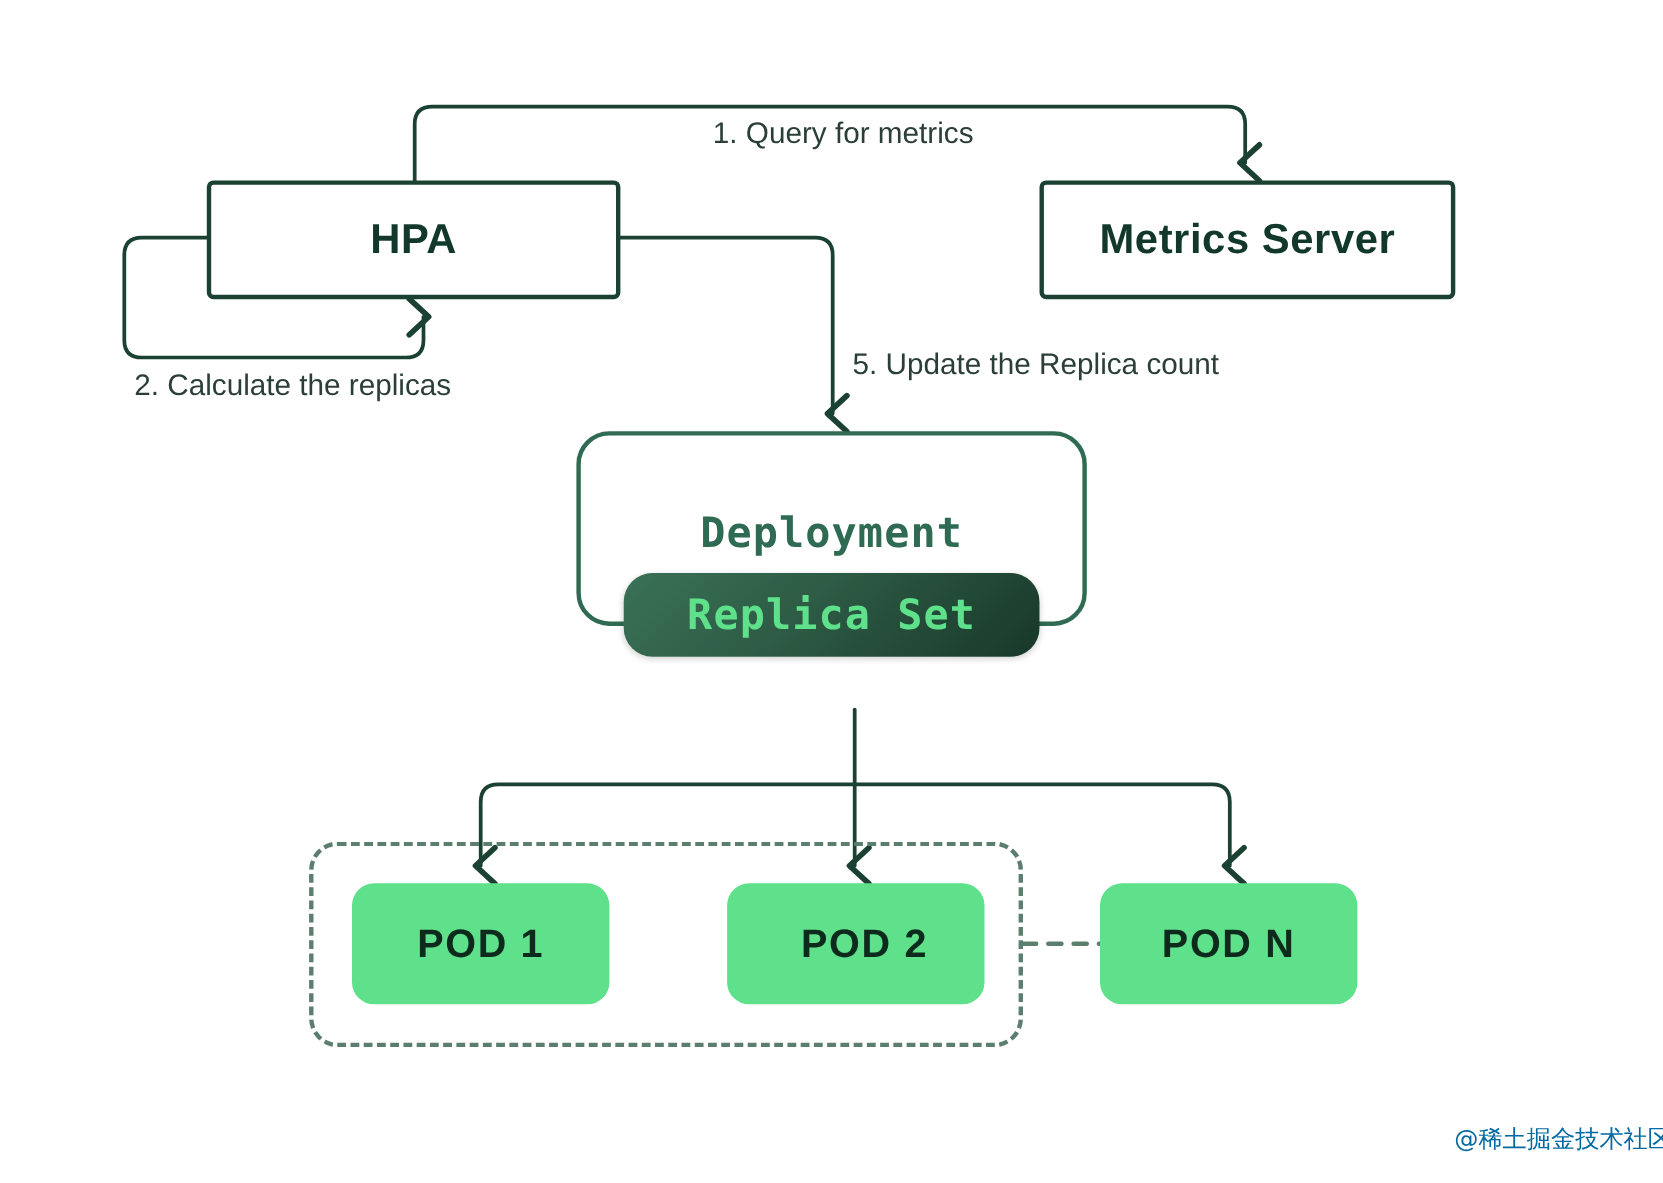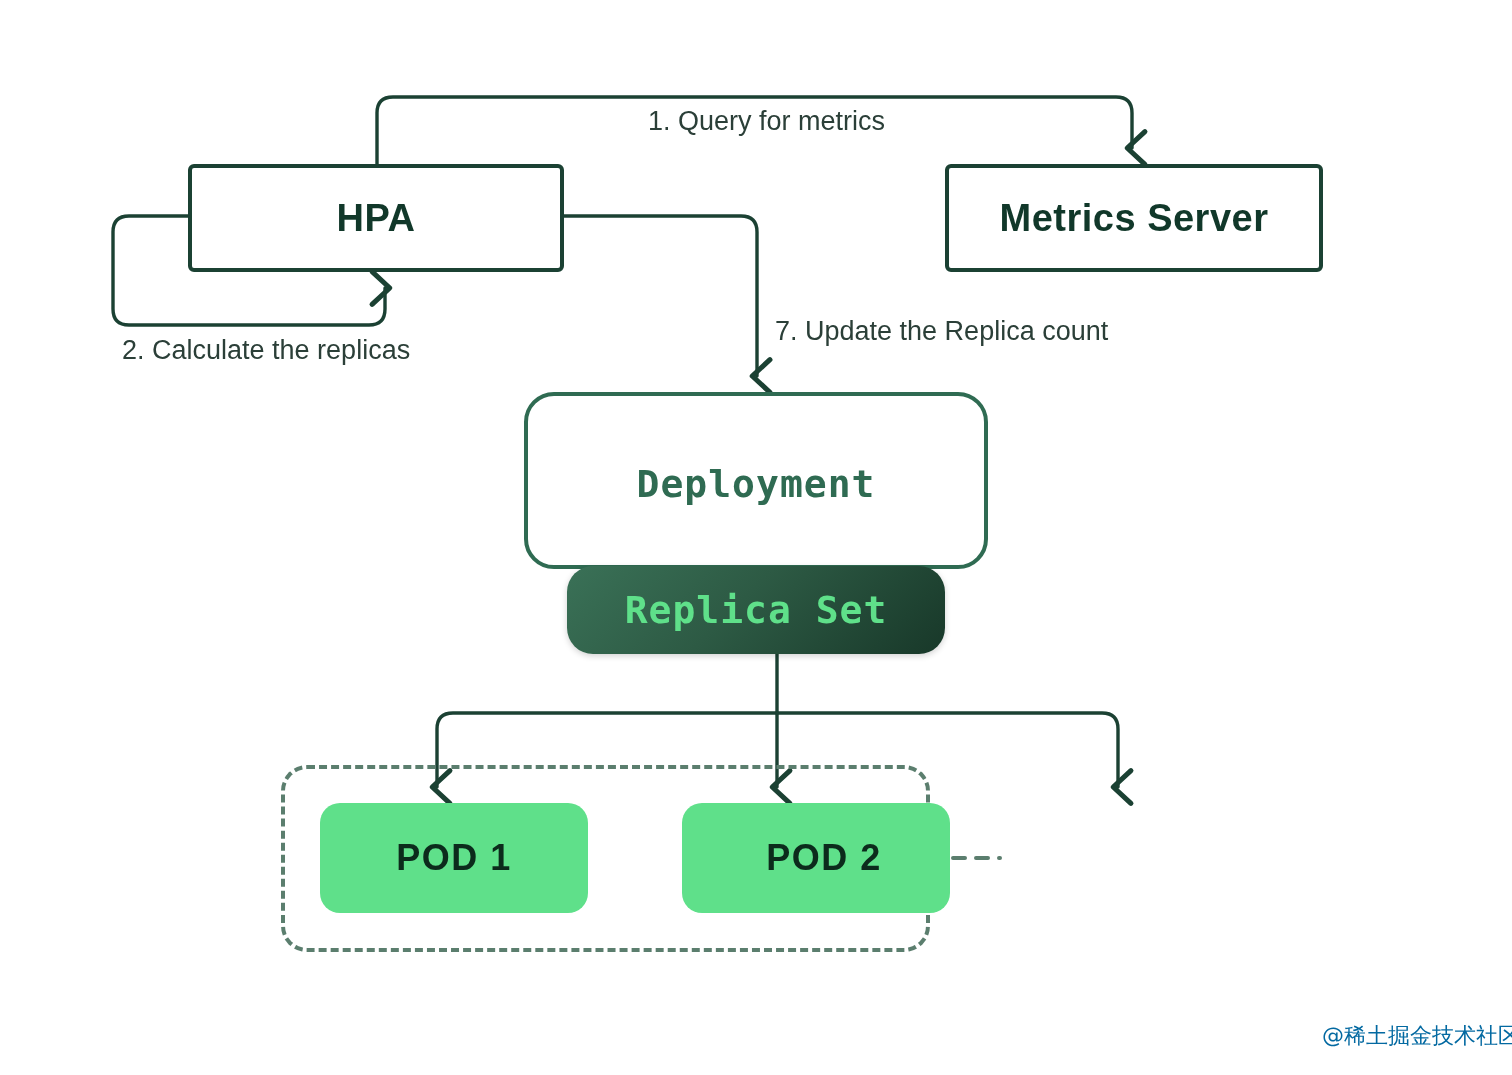--- a/index.html
+++ b/index.html
@@ -74,23 +74,23 @@
     width: 100%;
     font-family: "DejaVu Sans Mono", "Liberation Mono", monospace;
     font-size: 38px;
     font-weight: bold;
     color: #2f6b52;
     letter-spacing: 1px;
   }
 
   #replicaset-node {
     left: 567px;
-    top: 566px;
+    top: 521px;
     width: 378px;
-    height: 88px;
+    height: 76px;
     border-radius: 26px;
     background: linear-gradient(135deg, #3a7157 0%, #2d5a44 45%, #183829 100%);
     box-shadow: 0 2px 6px rgba(0,0,0,0.18);
   }
   #replicaset-label {
     font-family: "DejaVu Sans Mono", "Liberation Mono", monospace;
     font-size: 38px;
     font-weight: bold;
     color: #5fe08a;
     letter-spacing: 1px;
@@ -106,34 +106,34 @@
     box-sizing: border-box;
     border: 4px dashed #5b7e6e;
     border-radius: 26px;
     background: transparent;
   }
 
   .pod-node {
     position: absolute;
     box-sizing: border-box;
     top: 803px;
-    width: 268px;
+    width: 234px;
     height: 110px;
     border-radius: 20px;
     background: #5fe08a;
     display: flex;
     align-items: center;
     justify-content: center;
     font-size: 36px;
     font-weight: bold;
     color: #0c2b1c;
     letter-spacing: 1.5px;
   }
   #pod-1 { left: 320px; }
-  #pod-2 { left: 682px; padding-left: 16px; }
+  #pod-2 { left: 661px; padding-left: 16px; }
   #pod-n { left: 1000px; }
 
   
   .edge-label {
     position: absolute;
     font-size: 27px;
     color: #2b3f38;
     white-space: nowrap;
     font-family: "Liberation Sans", sans-serif;
   }
@@ -197,20 +197,23 @@
   </div>
 
   <div id="pod-group-boundary"></div>
 
   <div class="pod-node" id="pod-1">
     <span>POD 1</span>
   </div>
   <div class="pod-node" id="pod-2">
     <span>POD 2</span>
   </div>
+  <div class="pod-node" id="pod-n">
+    <span>POD N</span>
+  </div>
 
   <div class="edge-label" id="label-step-1">1.  Query for metrics</div>
   <div class="edge-label" id="label-step-2">2. Calculate the replicas</div>
-  <div class="edge-label" id="label-step-3">7. Update the Replica count</div>
+  <div class="edge-label" id="label-step-3">5. Update the Replica count</div>
 
   <div id="watermark">@稀土掘金技术社区</div>
 
 </div>
 
 </body></html>

